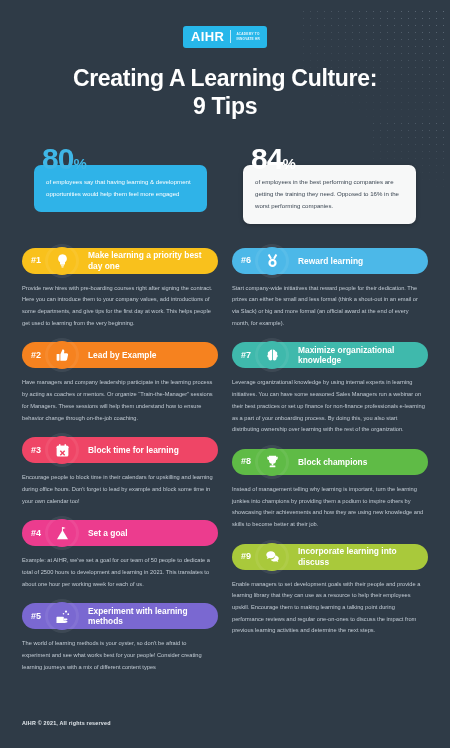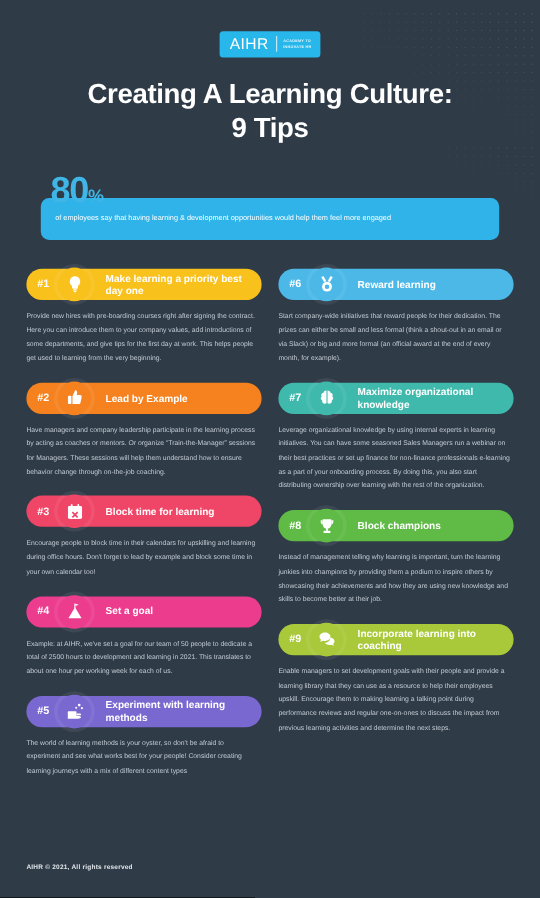--- a/index.html
+++ b/index.html
@@ -37,21 +37,21 @@
   }
 
   
   .logo-wrap{display:flex;justify-content:center;padding-top:26px;}
   .logo{
     display:flex;align-items:center;
     background:#27b7ea;border-radius:3px;
     padding:4px 7px 5px 8px;
   }
   .logo-mark{
-    color:#fff;font-weight:normal;font-size:13px;letter-spacing:.4px;line-height:1;
+    color:#fff;font-weight:bold;font-size:13px;letter-spacing:.4px;line-height:1;
   }
   .logo-div{width:1px;height:13px;background:#bfe9f9;margin:0 5px 0 6px;}
   .logo-tag{
     color:#e7f6fd;font-size:3.1px;line-height:1.45;letter-spacing:.25px;
     font-weight:bold;text-transform:uppercase;white-space:nowrap;
   }
 
   
   h1.title{
     margin:16px 0 0;text-align:center;color:#ffffff;
@@ -134,20 +134,24 @@
   <h1 class="title">
     <span>Creating A Learning Culture:</span>
     <span>9 Tips</span>
   </h1>
 
   <div class="stats">
     <div class="stat stat-a">
       <div class="stat-num"><span>80</span><span class="pct">%</span></div>
       <div class="stat-box">of employees say that having learning &amp; development opportunities would help them feel more engaged</div>
     </div>
+    <div class="stat stat-b">
+      <div class="stat-num"><span>84</span><span class="pct">%</span></div>
+      <div class="stat-box">of employees in the best performing companies are getting the training they need. Opposed to 16% in the worst performing companies.</div>
+    </div>
   </div>
 
   <div class="tips">
     <div class="col" id="col-left">
         <div class="tip">
           <div class="tip-head" style="background: rgb(249, 193, 28);">
             <div class="tip-num">#1</div>
             <div class="tip-title">Make learning a priority best day one</div>
             <div class="tip-icon" style="background: rgb(249, 193, 28); color: rgb(249, 193, 28);">
               <svg viewBox="0 0 24 24" fill="#fff">
@@ -261,21 +265,21 @@
                 <rect x="10.7" y="14.6" width="2.6" height="3.6"></rect>
                 <rect x="7.4" y="18.2" width="9.2" height="2.9" rx=".8"></rect>
               </svg>
             </div>
           </div>
           <div class="tip-body">Instead of management telling why learning is important, turn the learning junkies into champions by providing them a podium to inspire others by showcasing their achievements and how they are using new knowledge and skills to become better at their job.</div>
         </div>
         <div class="tip">
           <div class="tip-head" style="background: rgb(169, 201, 59);">
             <div class="tip-num">#9</div>
-            <div class="tip-title">Incorporate learning into coaching</div>
+            <div class="tip-title">Incorporate learning into discuss</div>
             <div class="tip-icon" style="background: rgb(169, 201, 59); color: rgb(169, 201, 59);">
               <svg viewBox="0 0 24 24" fill="#fff">
                 <path d="M9.3 3.4c4 0 7.3 2.5 7.3 5.6s-3.3 5.6-7.3 5.6c-.9 0-1.7-.1-2.5-.3l-4 1.5 1.2-2.8C2.7 11.9 2 10.5 2 9c0-3.1 3.3-5.6 7.3-5.6z"></path>
                 <path d="M16.4 9.9c3.1.5 5.6 2.6 5.6 5.1 0 1.3-.7 2.5-1.8 3.4l1.1 2.5-3.6-1.3c-.7.2-1.5.3-2.3.3-2.8 0-5.2-1.2-6.2-2.9 3.9-.2 7-2.6 7.2-7.1z"></path>
               </svg>
             </div>
           </div>
           <div class="tip-body">Enable managers to set development goals with their people and provide a learning library that they can use as a resource to help their employees upskill. Encourage them to making learning a talking point during performance reviews and regular one-on-ones to discuss the impact from previous learning activities and determine the next steps.</div>
         </div>
       </div>

